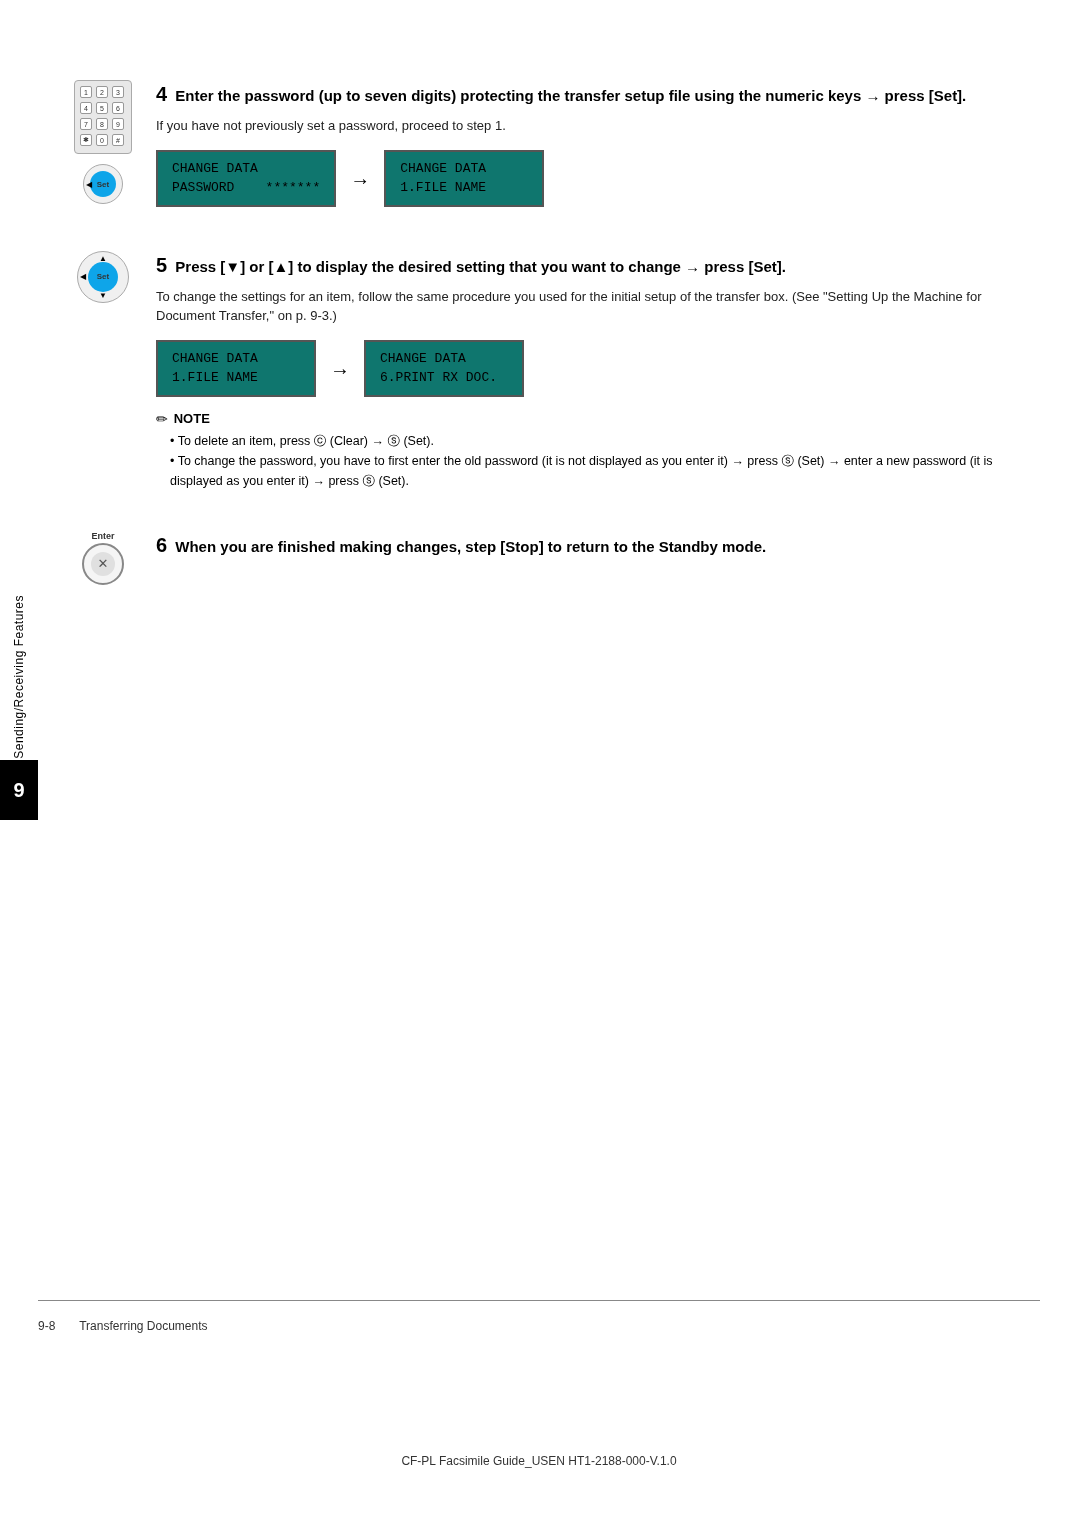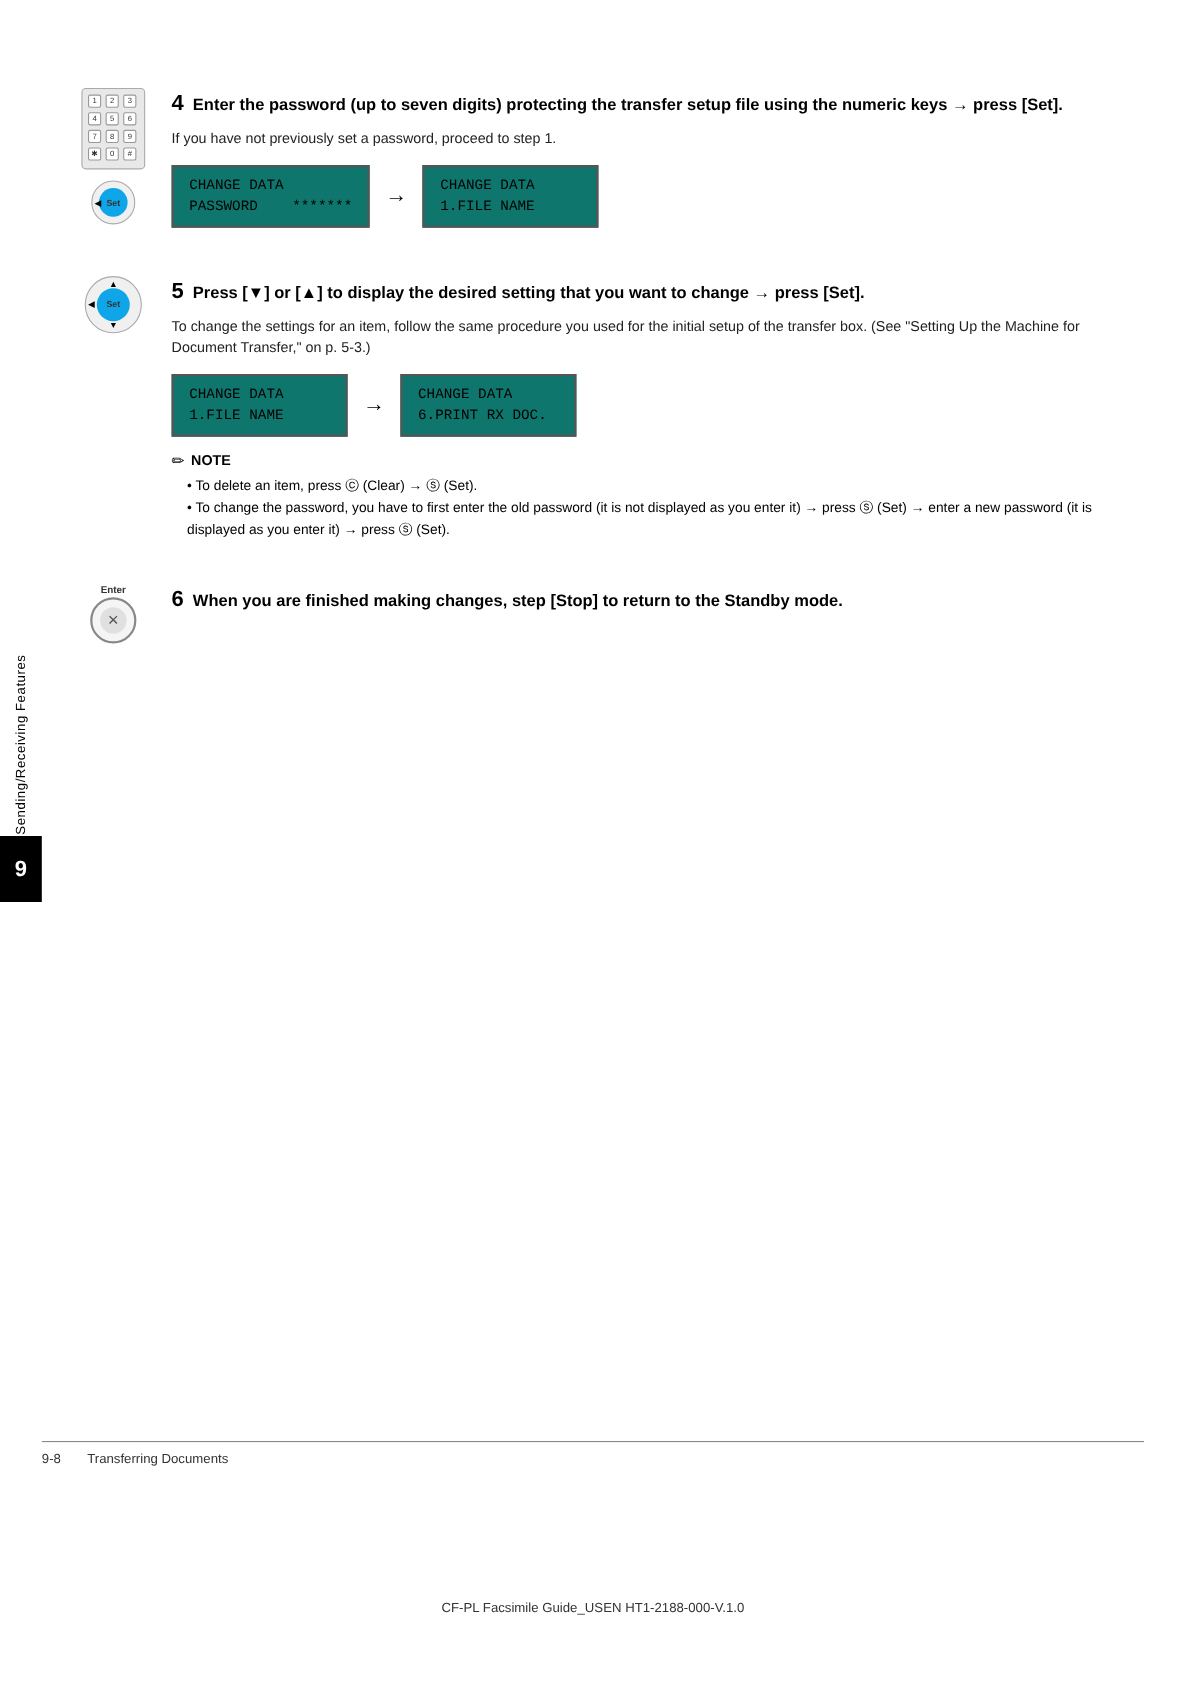--- a/index.html
+++ b/index.html
@@ -269,21 +269,21 @@
       color: #555;
     }
 
     
     .footer-line {
       position: absolute;
       bottom: 195px;
       left: 38px;
       right: 40px;
       border-top: 1px solid #888;
-      padding-top: 6px;
+      padding-top: 16px;
     }
 
     .footer-text {
       font-size: 12px;
       color: #333;
     }
 
     .footer-bottom {
       position: absolute;
       bottom: 60px;
@@ -360,21 +360,21 @@
         <span class="set-arrow-bottom">▼</span>
         <span class="set-arrow-left">◀</span>
         <div class="set-inner" style="width:30px;height:30px;">Set</div>
       </div>
     </div>
     <div class="step-content">
       <div class="step-heading">
         <span class="step-num">5</span>
         <span>Press [▼] or [▲] to display the desired setting that you want to change → press [Set].</span>
       </div>
-      <div class="step-body">To change the settings for an item, follow the same procedure you used for the initial setup of the transfer box. (See "Setting Up the Machine for Document Transfer," on p. 5-3.)</div>
+      <div class="step-body">To change the settings for an item, follow the same procedure you used for the initial setup of the transfer box. (See "Setting Up the Machine for Document Transfer," on p. 9-3.)</div>
       <div class="lcd-row">
         <div class="lcd-box">
           <div>CHANGE DATA</div>
           <div>1.FILE NAME</div>
         </div>
         <span class="arrow-right">→</span>
         <div class="lcd-box">
           <div>CHANGE DATA</div>
           <div>6.PRINT RX DOC.</div>
         </div>

